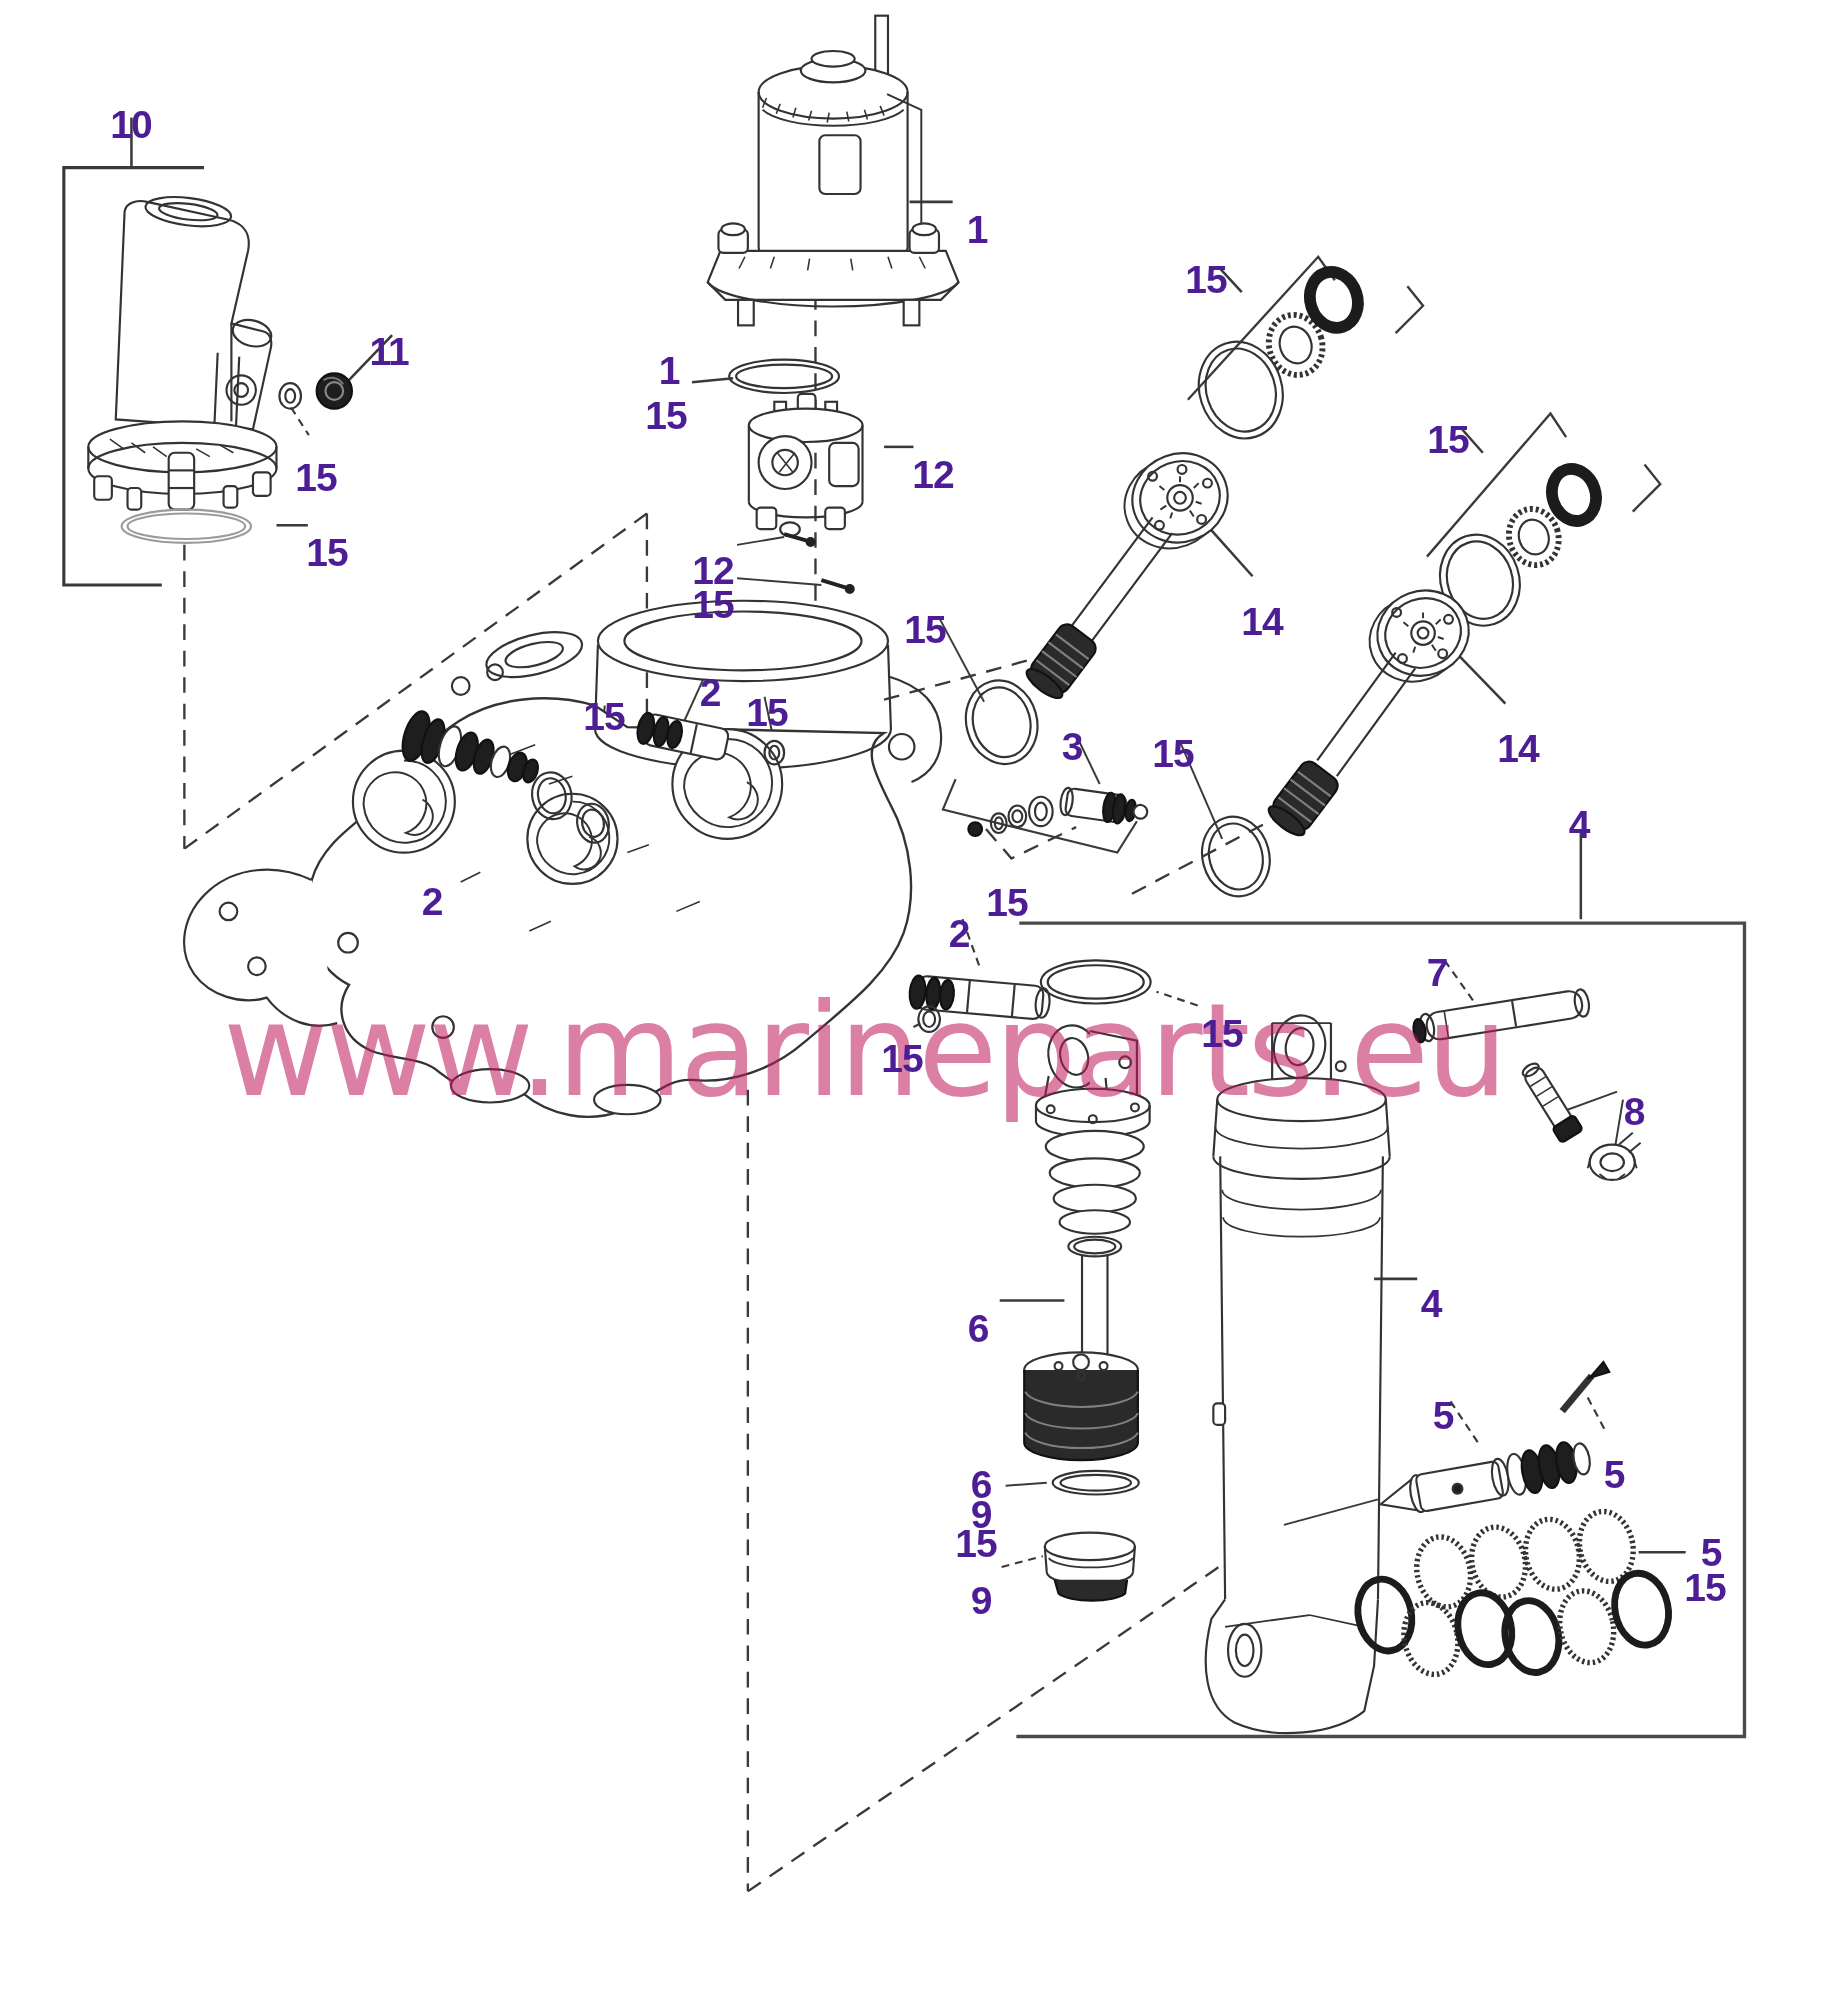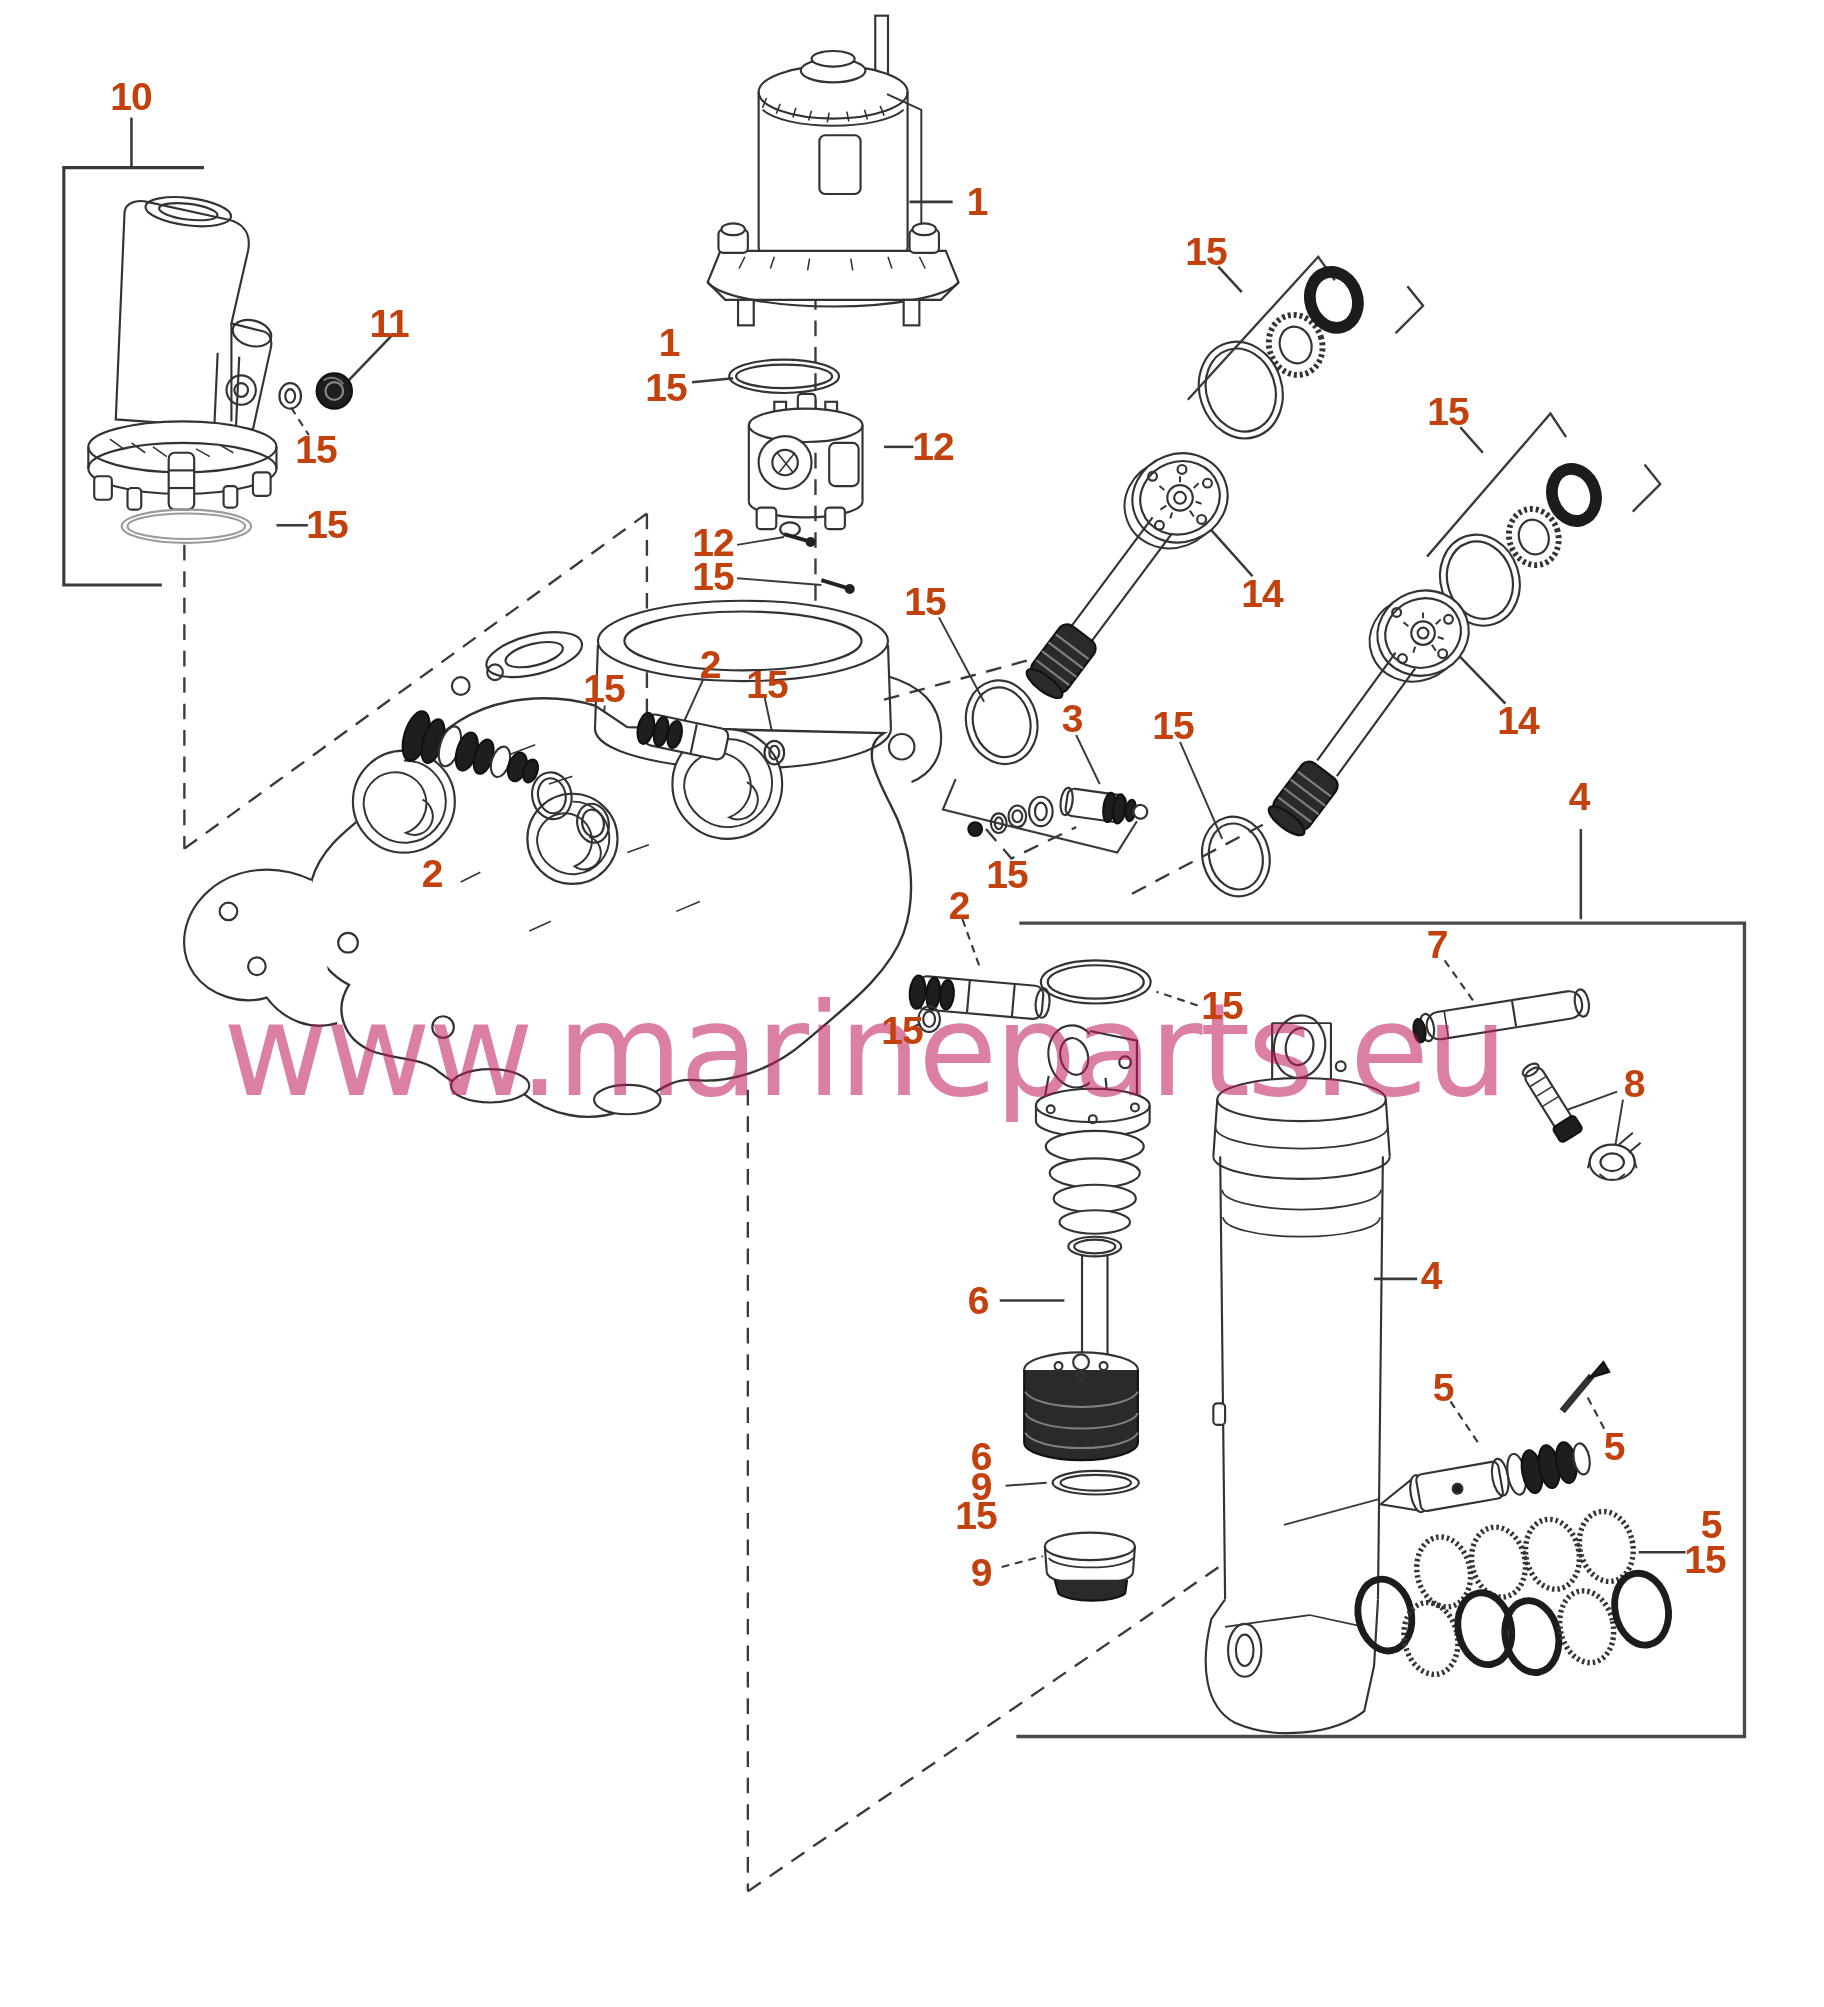--- a/index.html
+++ b/index.html
@@ -1,21 +1,21 @@
 <!DOCTYPE html>
 <html><head>
 <meta charset="utf-8">
 <style>
   html,body{margin:0;padding:0;background:#ffffff;}
   #stage{position:relative;width:1824px;height:2007px;background:#ffffff;overflow:hidden;
          font-family:"Liberation Sans",sans-serif;}
   #art{position:absolute;left:0;top:0;}
   .plabel{position:absolute;transform:translate(-50%,-50%);
-          font:700 39px "Liberation Sans",sans-serif;color:#c2410c;white-space:nowrap;
-          letter-spacing:-1px;}
+          font:700 39px "Liberation Sans",sans-serif;color:#4c1d95;white-space:nowrap;
+          letter-spacing:-1px;margin-top:28px;}
   #watermark{position:absolute;left:223px;top:975px;font:400 129px "DejaVu Sans",sans-serif;
              color:#be185d;opacity:.55;letter-spacing:-2.9px;white-space:nowrap;pointer-events:none;}
 </style>
 </head>
 <body>
 
 <div id="stage">
 
 <svg id="art" width="1824" height="2007" viewBox="0 0 1861 2048" fill="none" stroke="#333" stroke-width="2.2">
 

